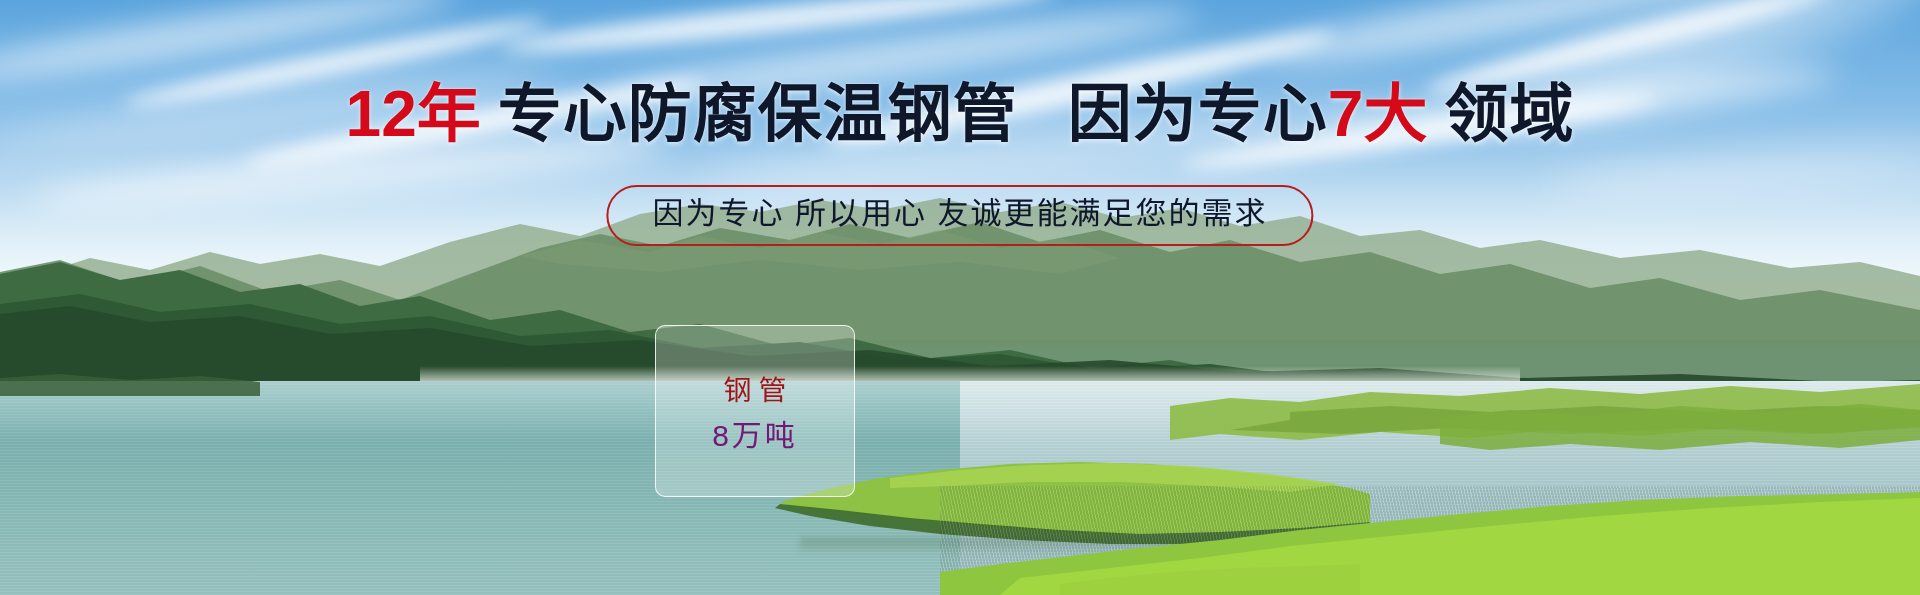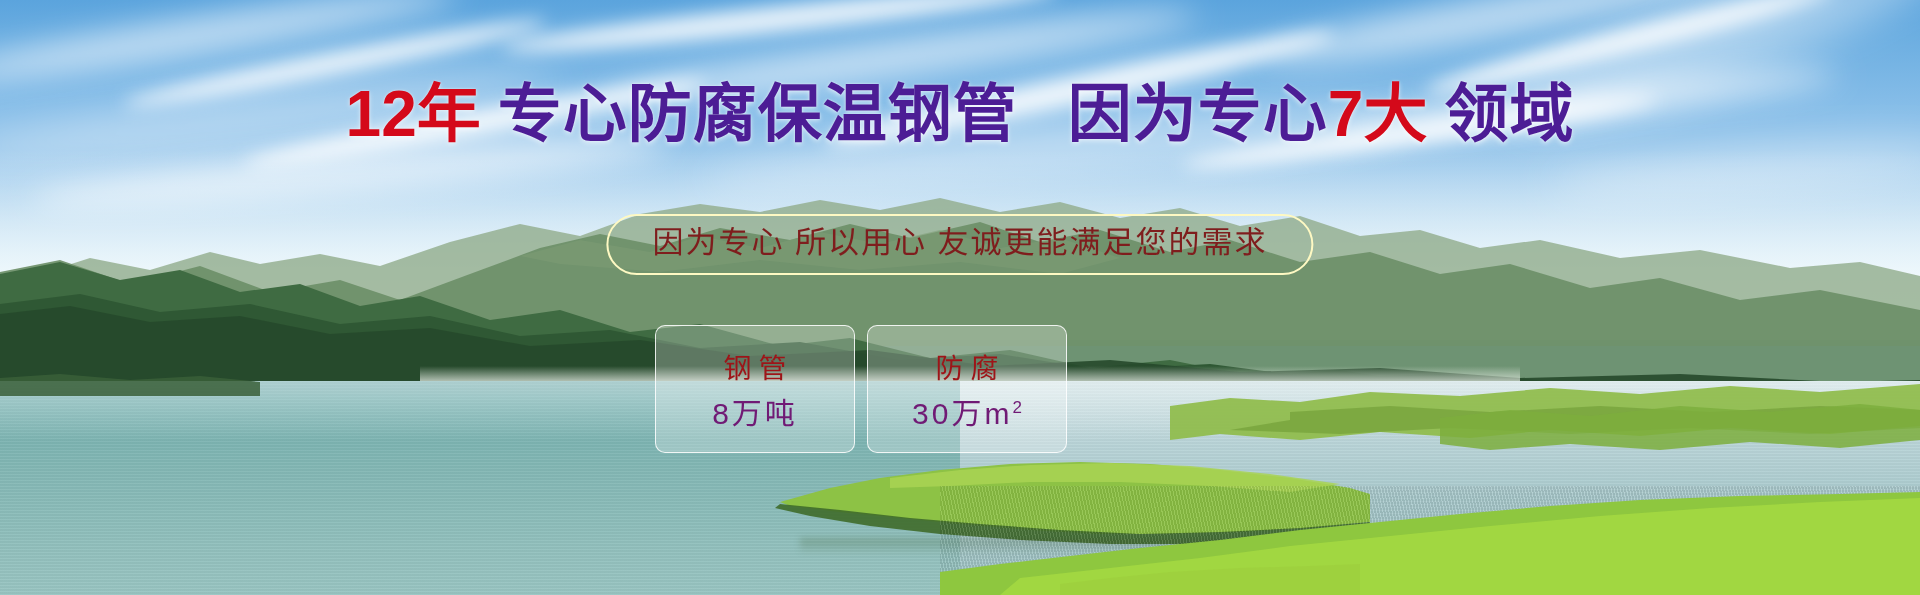--- a/index.html
+++ b/index.html
@@ -133,50 +133,50 @@
     white-space: nowrap;
     text-shadow: 0 2px 5px rgba(255,255,255,0.55), 0 0 2px rgba(255,255,255,0.6);
   }
   .hl-red {
     color: #d4091a;
     font-size: 64px;
     font-weight: bold;
     letter-spacing: 0;
   }
   .hl-red-cn { color: #d4091a; font-size: 64px; }
-  .hl-dark { color: #4c1d95; margin-left: 16px; }
+  .hl-dark { color: #0f172a; margin-left: 16px; }
   .hl-gap { display: inline-block; width: 34px; }
 
   
   .pill {
     position: absolute;
     left: 50%;
     transform: translateX(-50%);
-    top: 214px;
+    top: 185px;
     padding: 8px 44px 10px;
-    border: 2px solid #fef9c3;
+    border: 2px solid #b91c1c;
     border-radius: 999px;
     font-size: 31px;
-    color: #7f1d1d;
+    color: #0f172a;
     letter-spacing: 2px;
     white-space: nowrap;
     line-height: 1.25;
   }
 
   
   .cards {
     position: absolute;
     left: 655px;
     top: 325px;
     display: flex;
     gap: 12px;
   }
   .card {
     width: 200px;
-    height: 128px;
+    height: 172px;
     border: 1px solid rgba(255,255,255,0.85);
     border-radius: 10px;
     background: rgba(255,255,255,0.26);
     display: flex;
     flex-direction: column;
     align-items: center;
     justify-content: center;
     box-sizing: border-box;
     padding-top: 6px;
   }
@@ -324,23 +324,17 @@
 
   <div class="cards">
 
     <div class="card">
       <div class="card-title">钢管</div>
       <div class="card-value">
         <span>8万吨</span>
       </div>
     </div>
 
-    <div class="card">
-      <div class="card-title">防腐</div>
-      <div class="card-value">
-        <span>30万m</span><sup>2</sup>
-      </div>
-    </div>
 
 
   </div>
 
 </div>
 
 </body></html>

